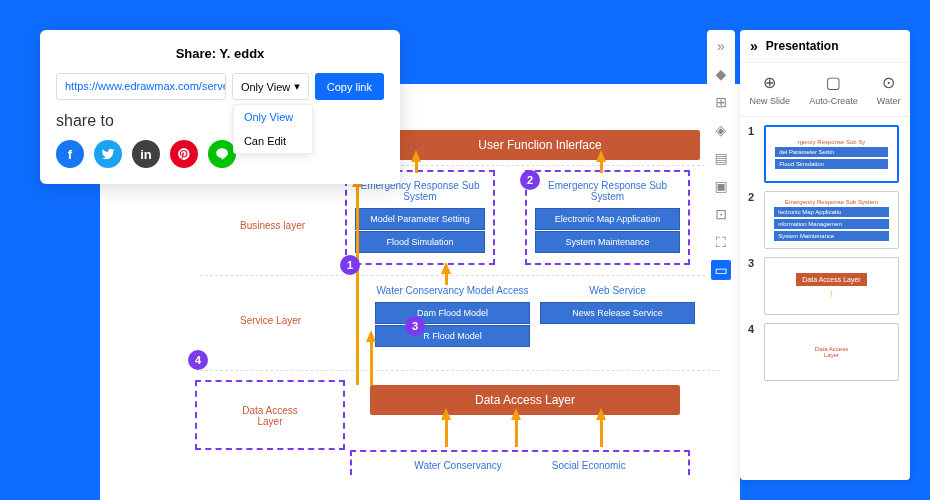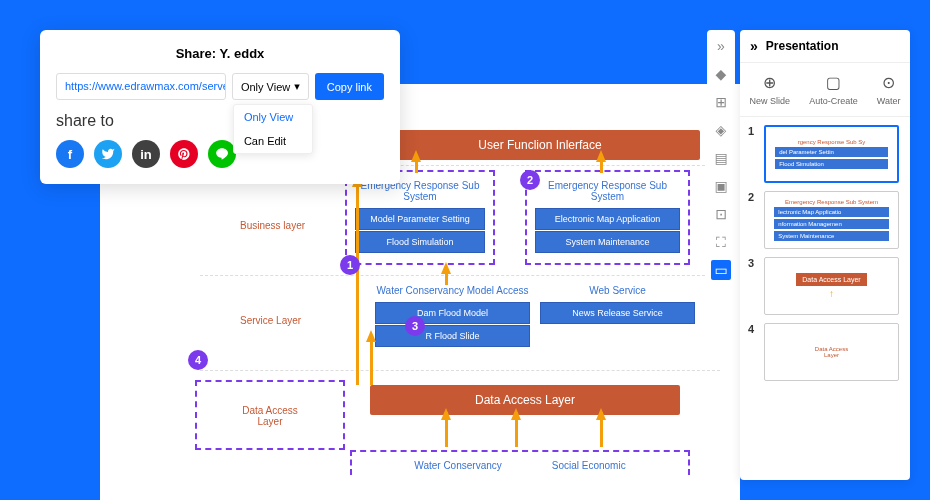--- a/index.html
+++ b/index.html
@@ -98,21 +98,21 @@
 
     <div class="group-box" style="top:80px;left:425px;width:165px;height:95px">
       <div class="group-title">Emergency Response Sub System</div>
       <div class="stack-item">Electronic Map Application</div>
       <div class="stack-item">System Maintenance</div>
     </div>
 
     <div style="position:absolute;top:195px;left:275px;width:155px">
       <div class="group-title">Water Conservancy Model Access</div>
       <div class="stack-item">Dam Flood Model</div>
-      <div class="stack-item">R     Flood Slide</div>
+      <div class="stack-item">R     Flood Model</div>
     </div>
 
     <div style="position:absolute;top:195px;left:440px;width:155px">
       <div class="group-title">Web Service</div>
       <div class="stack-item">News Release Service</div>
     </div>
 
     <div class="group-box" style="top:290px;left:95px;width:150px;height:70px"></div>
     <div class="group-box" style="top:360px;left:250px;width:340px;height:25px;display:flex;gap:50px;justify-content:center;border-bottom:none">
       <div class="group-title">Water Conservancy</div>

